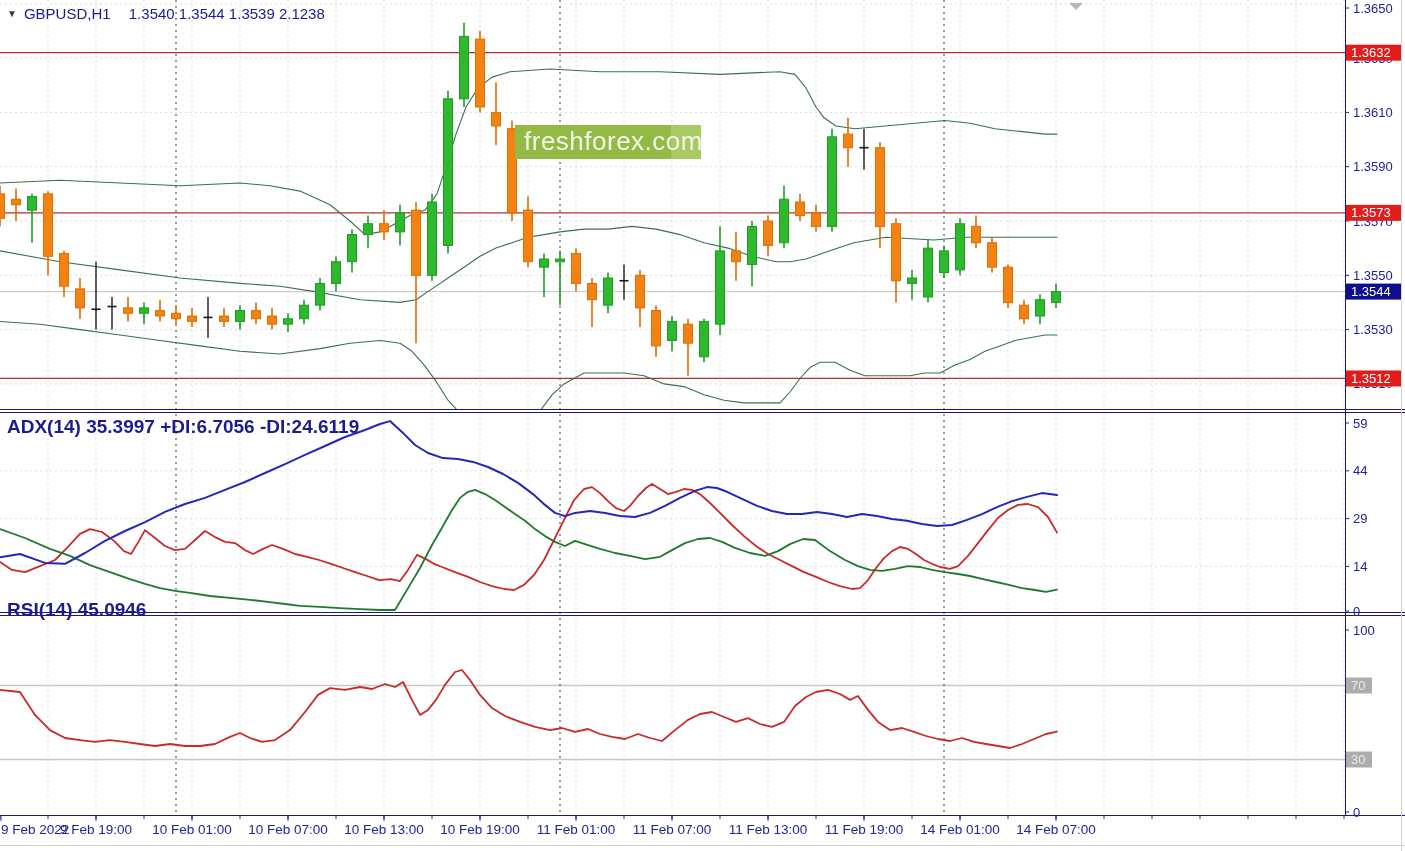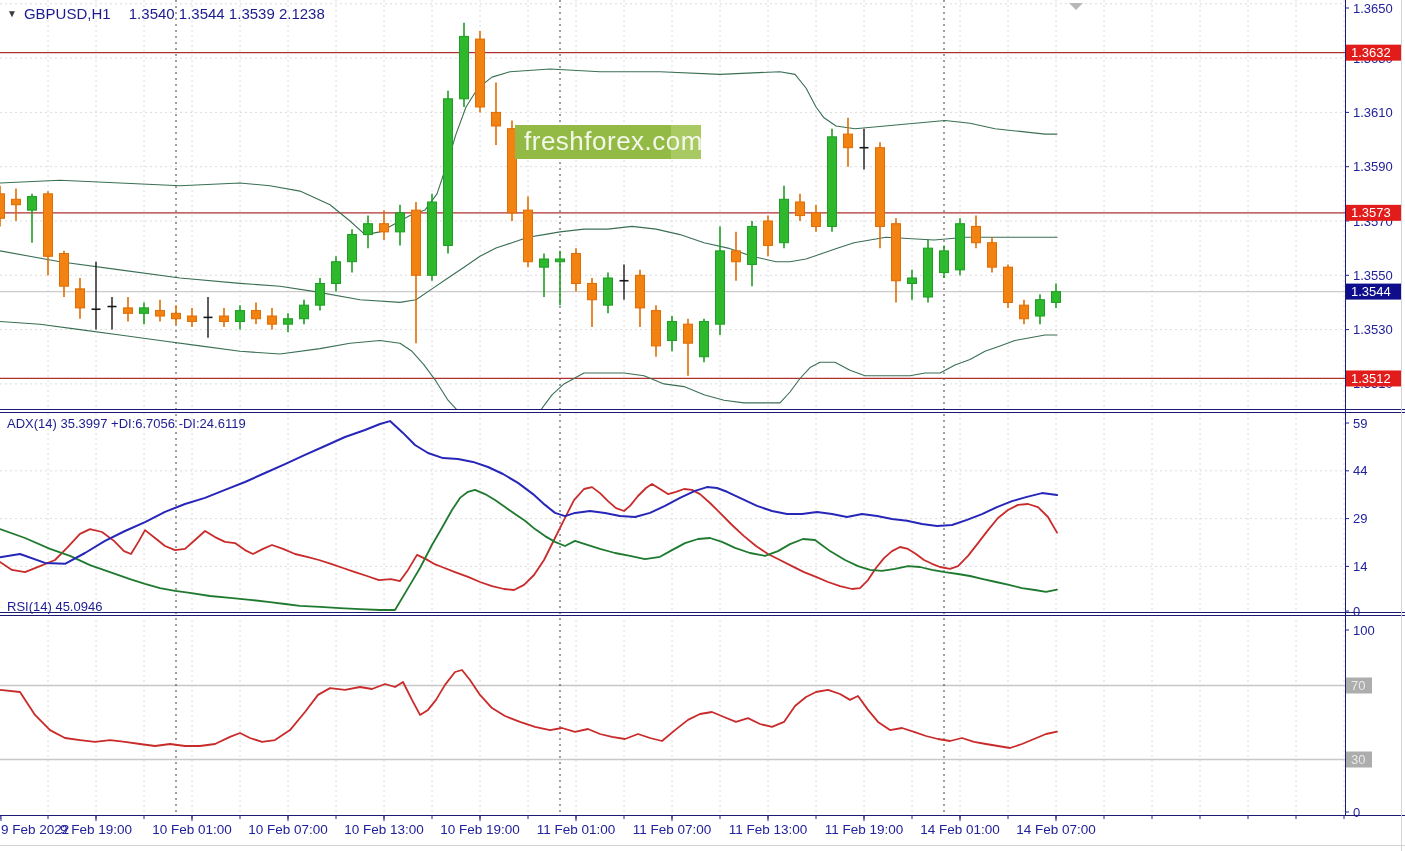--- a/index.html
+++ b/index.html
@@ -2,21 +2,21 @@
 <html><head>
 <meta charset="utf-8">
 <style>
   html,body{margin:0;padding:0;background:#fff;}
   #stage{position:relative;width:1405px;height:851px;background:#ffffff;overflow:hidden;
          font-family:"Liberation Sans",sans-serif;}
   #chart-svg{position:absolute;left:0;top:0;}
   .title-row{position:absolute;left:7px;top:5px;display:flex;align-items:center;gap:7px;
              color:#1c1c8f;font-size:15px;white-space:pre;}
   .tri{color:#3a3a3a;font-size:10px;line-height:10px;}
-  .pane-label{position:absolute;color:#1c1c8f;font-size:13px;white-space:pre;}
+  .pane-label{position:absolute;color:#1c1c8f;font-size:19px;white-space:pre;font-weight:bold;}
   #adx-label{left:7px;top:416px;}
   #rsi-label{left:7px;top:599px;}
   #watermark{position:absolute;left:515px;top:125px;width:186px;height:34px;
              background:linear-gradient(to right,#93ba45 84%,#a9c963 84%);
              border-radius:0;color:#f3f8ea;font-size:26px;line-height:33px;
              padding-left:9px;box-sizing:border-box;letter-spacing:0.5px;}
 </style>
 </head>
 <body>
 

